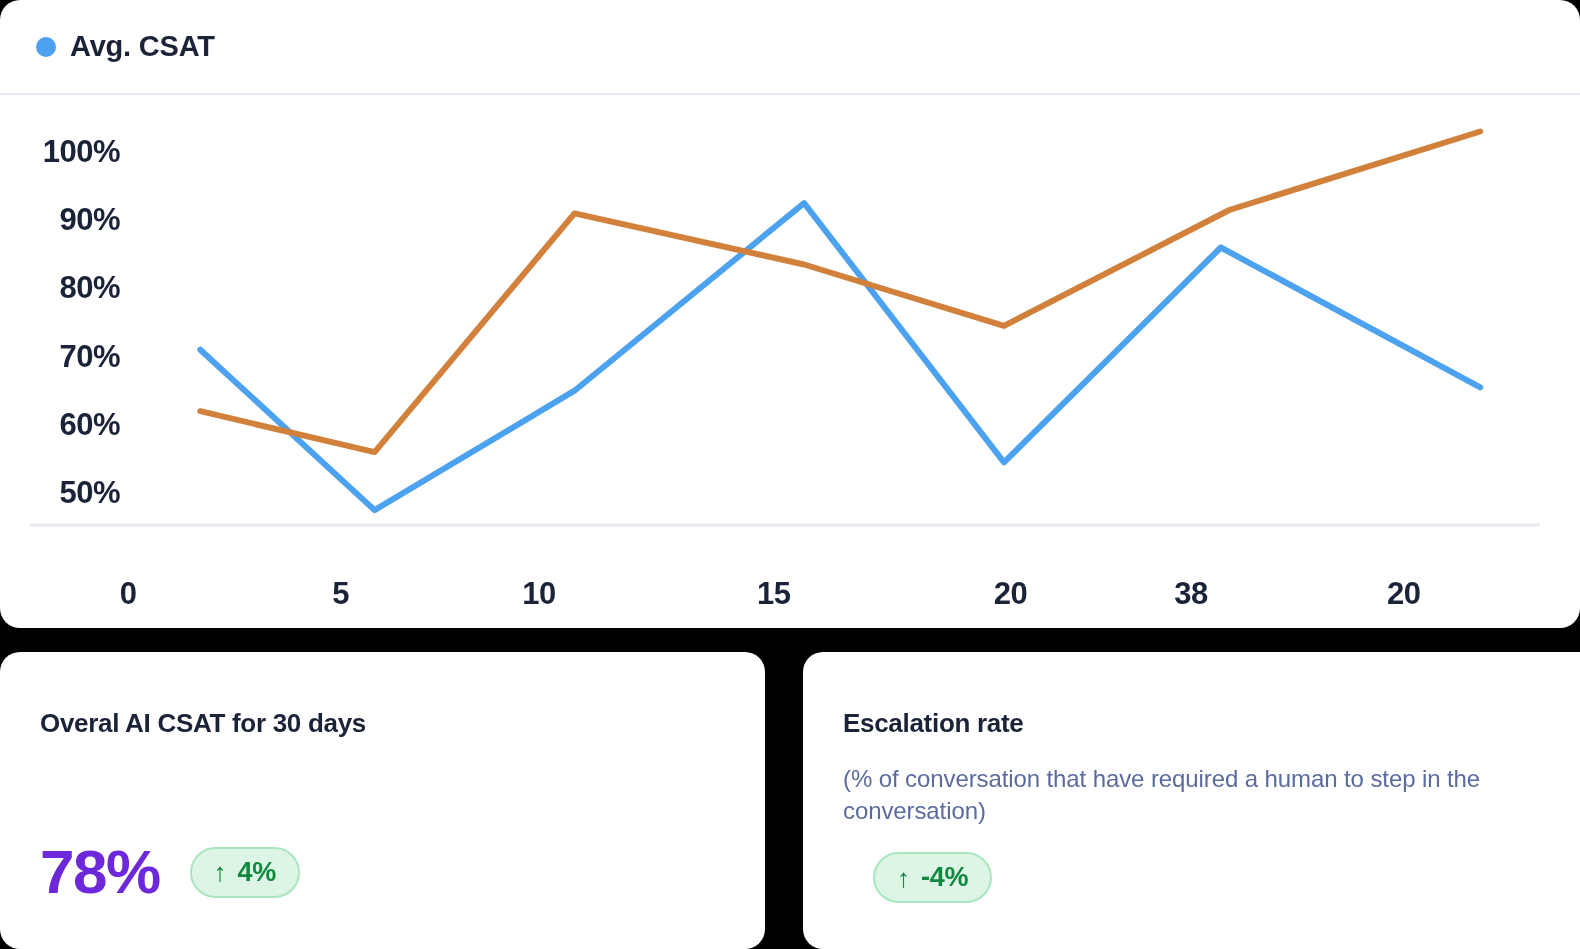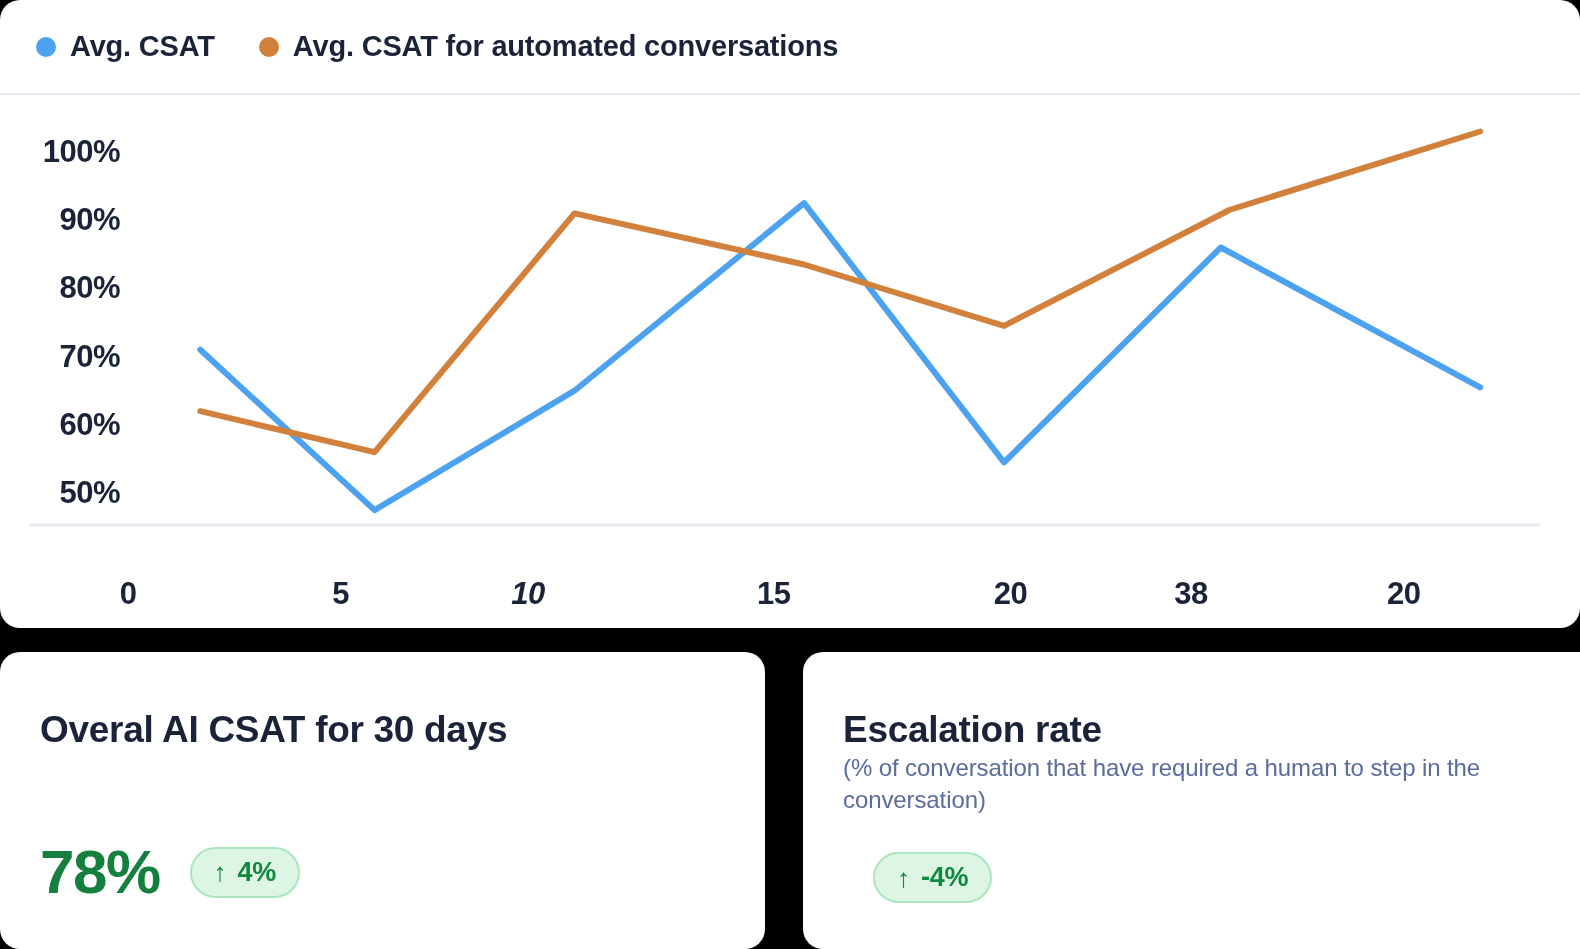--- a/index.html
+++ b/index.html
@@ -109,49 +109,49 @@
     height: 297px;
     background: #ffffff;
     border-radius: 20px;
     padding: 56px 40px 0 40px;
     overflow: hidden;
   }
   .stat-card.left  { left: 0px;   width: 765px; }
   .stat-card.right { left: 803px; width: 857px; }
 
   .stat-title {
-    font-size: 37px;
+    font-size: 26px;
     font-weight: 700;
     color: #1b2339;
     letter-spacing: -0.3px;
     line-height: 1.2;
   }
 
   .stat-subtitle {
-    margin-top: 0;
+    margin-top: 24px;
     font-size: 24px;
     font-weight: 400;
     color: #5b6b9e;
     line-height: 1.32;
     max-width: 670px;
     letter-spacing: -0.1px;
   }
 
   .stat-row {
     position: absolute;
     left: 40px;
     bottom: 46px;
     display: flex;
     align-items: center;
   }
 
   .stat-value {
     font-size: 62px;
     font-weight: 700;
-    color: #15803d;
+    color: #6d28d9;
     letter-spacing: -1.5px;
     line-height: 1;
   }
 
   .stat-badge {
     margin-left: 30px;
     display: inline-flex;
     align-items: center;
     gap: 11px;
     background: #ddf5e4;
@@ -179,24 +179,20 @@
 <body>
 
 <div id="root">
 
   <div class="chart-card">
 
     <div class="legend-bar">
       <div class="legend-item">
         <span class="legend-dot" style="background:#4da2f0"></span>
         <span class="legend-label">Avg. CSAT</span>
-      </div>
-      <div class="legend-item">
-        <span class="legend-dot" style="background:#d2813c"></span>
-        <span class="legend-label">Avg. CSAT for automated conversations</span>
       </div>
     </div>
 
     <div class="plot-area">
       <svg class="plot-svg" viewBox="0 0 1580 525" preserveAspectRatio="none">
 
         <line id="axis-line" x1="30" y1="430" x2="1540" y2="430" stroke="#e6e9f2" stroke-width="3"></line>
         <polyline id="series-0" fill="none" stroke="#4da2f0" stroke-width="6" stroke-linejoin="round" stroke-linecap="round" points="200.3,254.8 374.6,415.1 574.5,295.7 804.1,108.1 1004.0,367.3 1220.8,152.5 1480.2,292.3"></polyline>
         <polyline id="series-1" fill="none" stroke="#d2813c" stroke-width="6" stroke-linejoin="round" stroke-linecap="round" points="200.3,316.2 374.6,357.1 574.5,118.4 804.1,169.5 1004.0,230.9 1229.3,115.0 1480.2,36.5"></polyline>
       </svg>
@@ -204,21 +200,21 @@
           <div class="y-tick" style="top: 398px;">50%</div>
           <div class="y-tick" style="top: 329.8px;">60%</div>
           <div class="y-tick" style="top: 261.6px;">70%</div>
           <div class="y-tick" style="top: 193.4px;">80%</div>
           <div class="y-tick" style="top: 125.2px;">90%</div>
           <div class="y-tick" style="top: 57px;">100%</div>
         </div>
       <div id="x-ticks">
           <div class="x-tick" style="left: 128px;">0</div>
           <div class="x-tick" style="left: 340.615px;">5</div>
-          <div class="x-tick" style="left: 528px; font-style: italic;">10</div>
+          <div class="x-tick" style="left: 539px;">10</div>
           <div class="x-tick" style="left: 765.846px; margin-left: 8px;">15</div>
           <div class="x-tick" style="left: 978.462px; margin-left: 32px;">20</div>
           <div class="x-tick" style="left: 1191.08px;">38</div>
           <div class="x-tick" style="left: 1403.69px;">20</div>
         </div>
     </div>
   </div>
 
   <div class="stat-card left">
     <div class="stat-title">Overal AI CSAT for 30 days</div>

